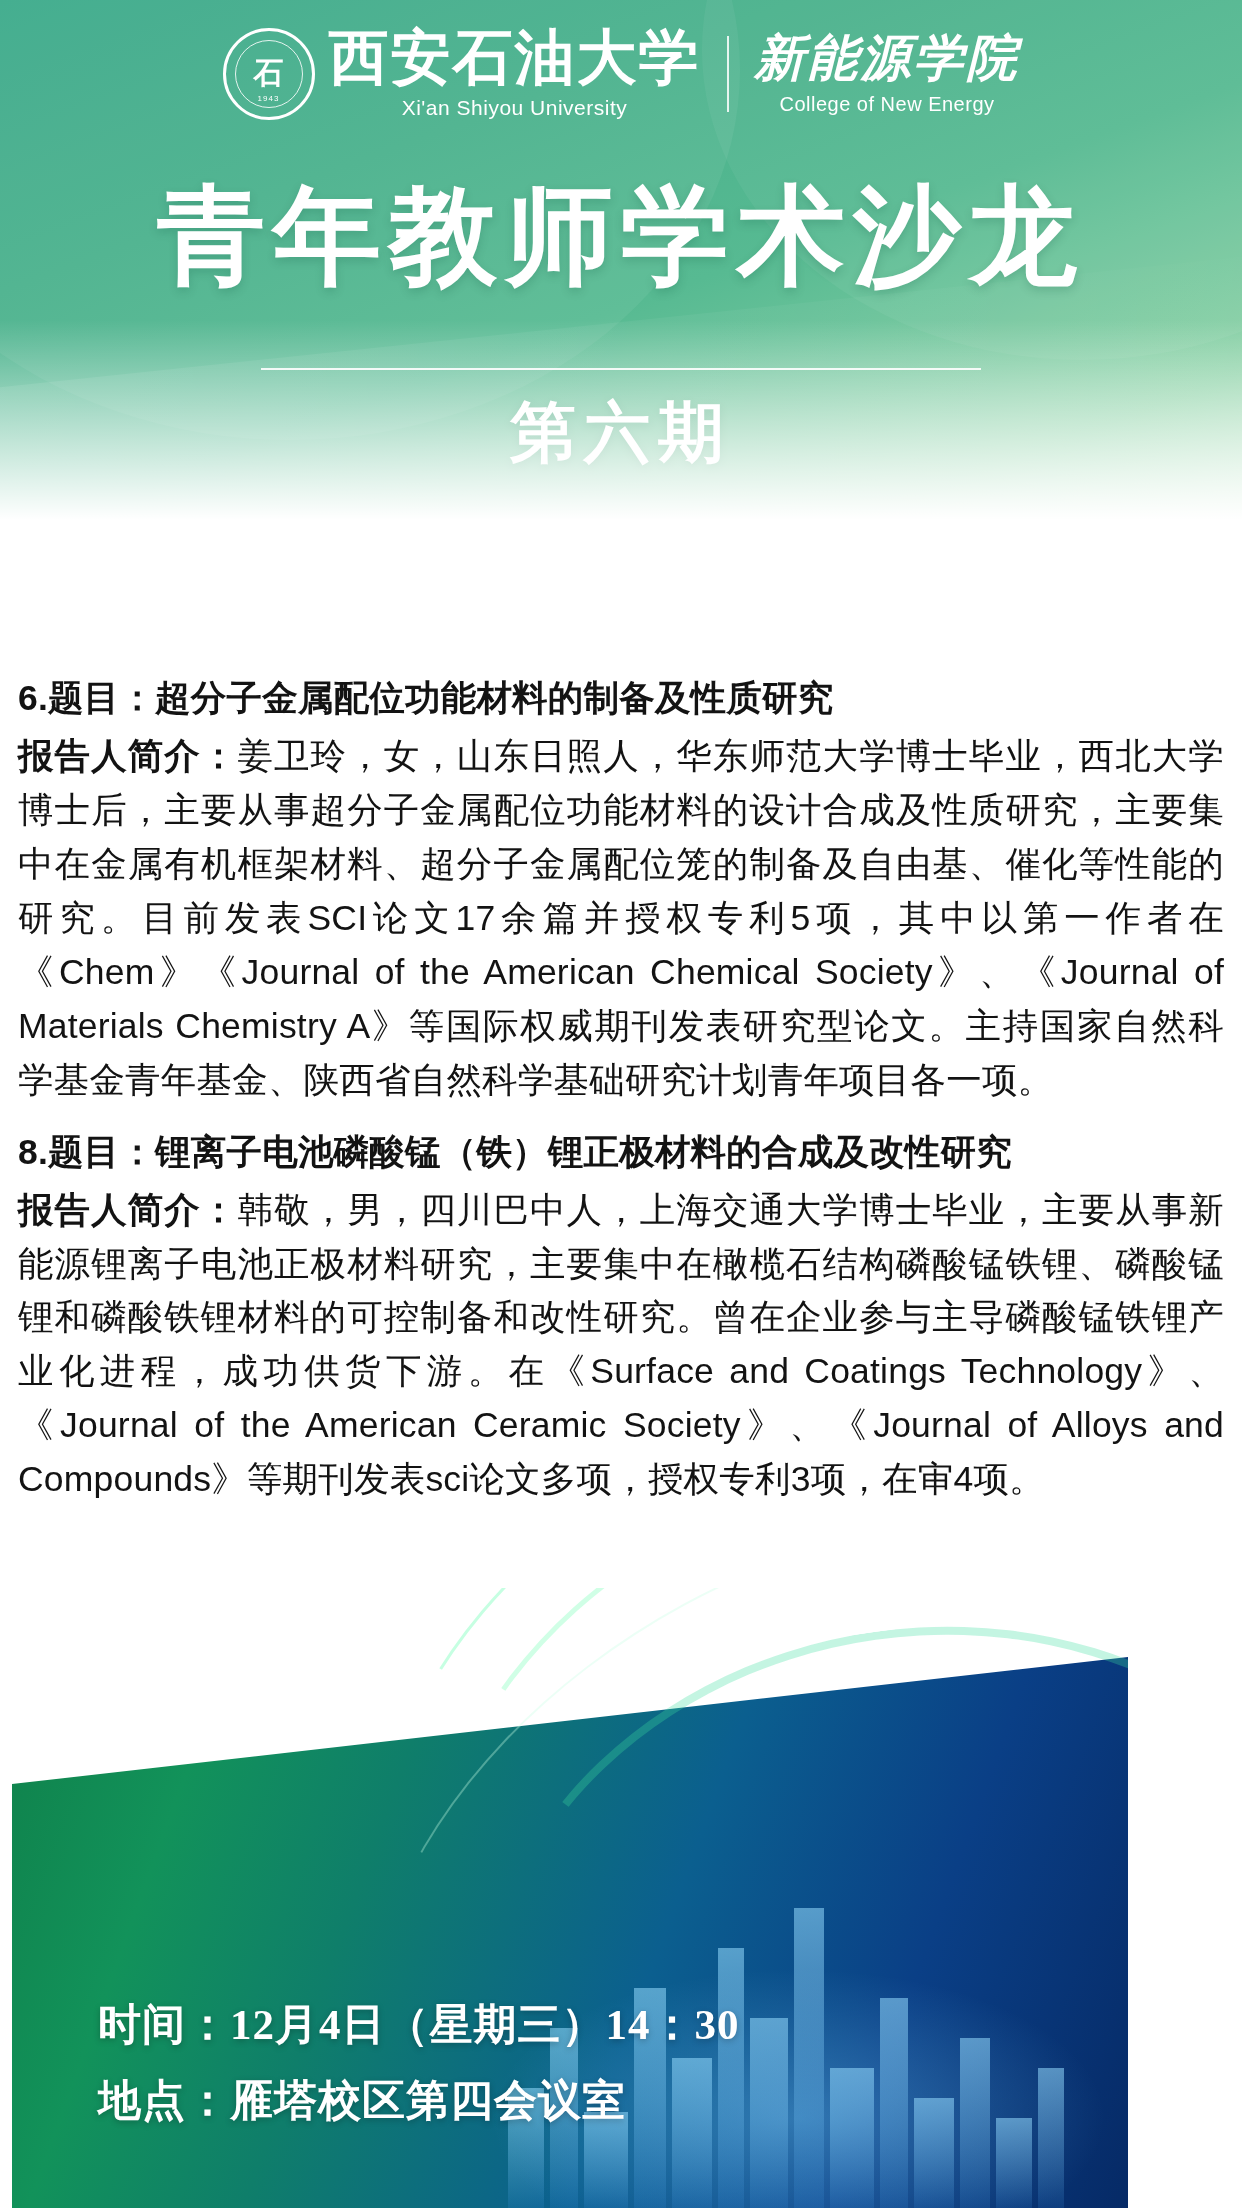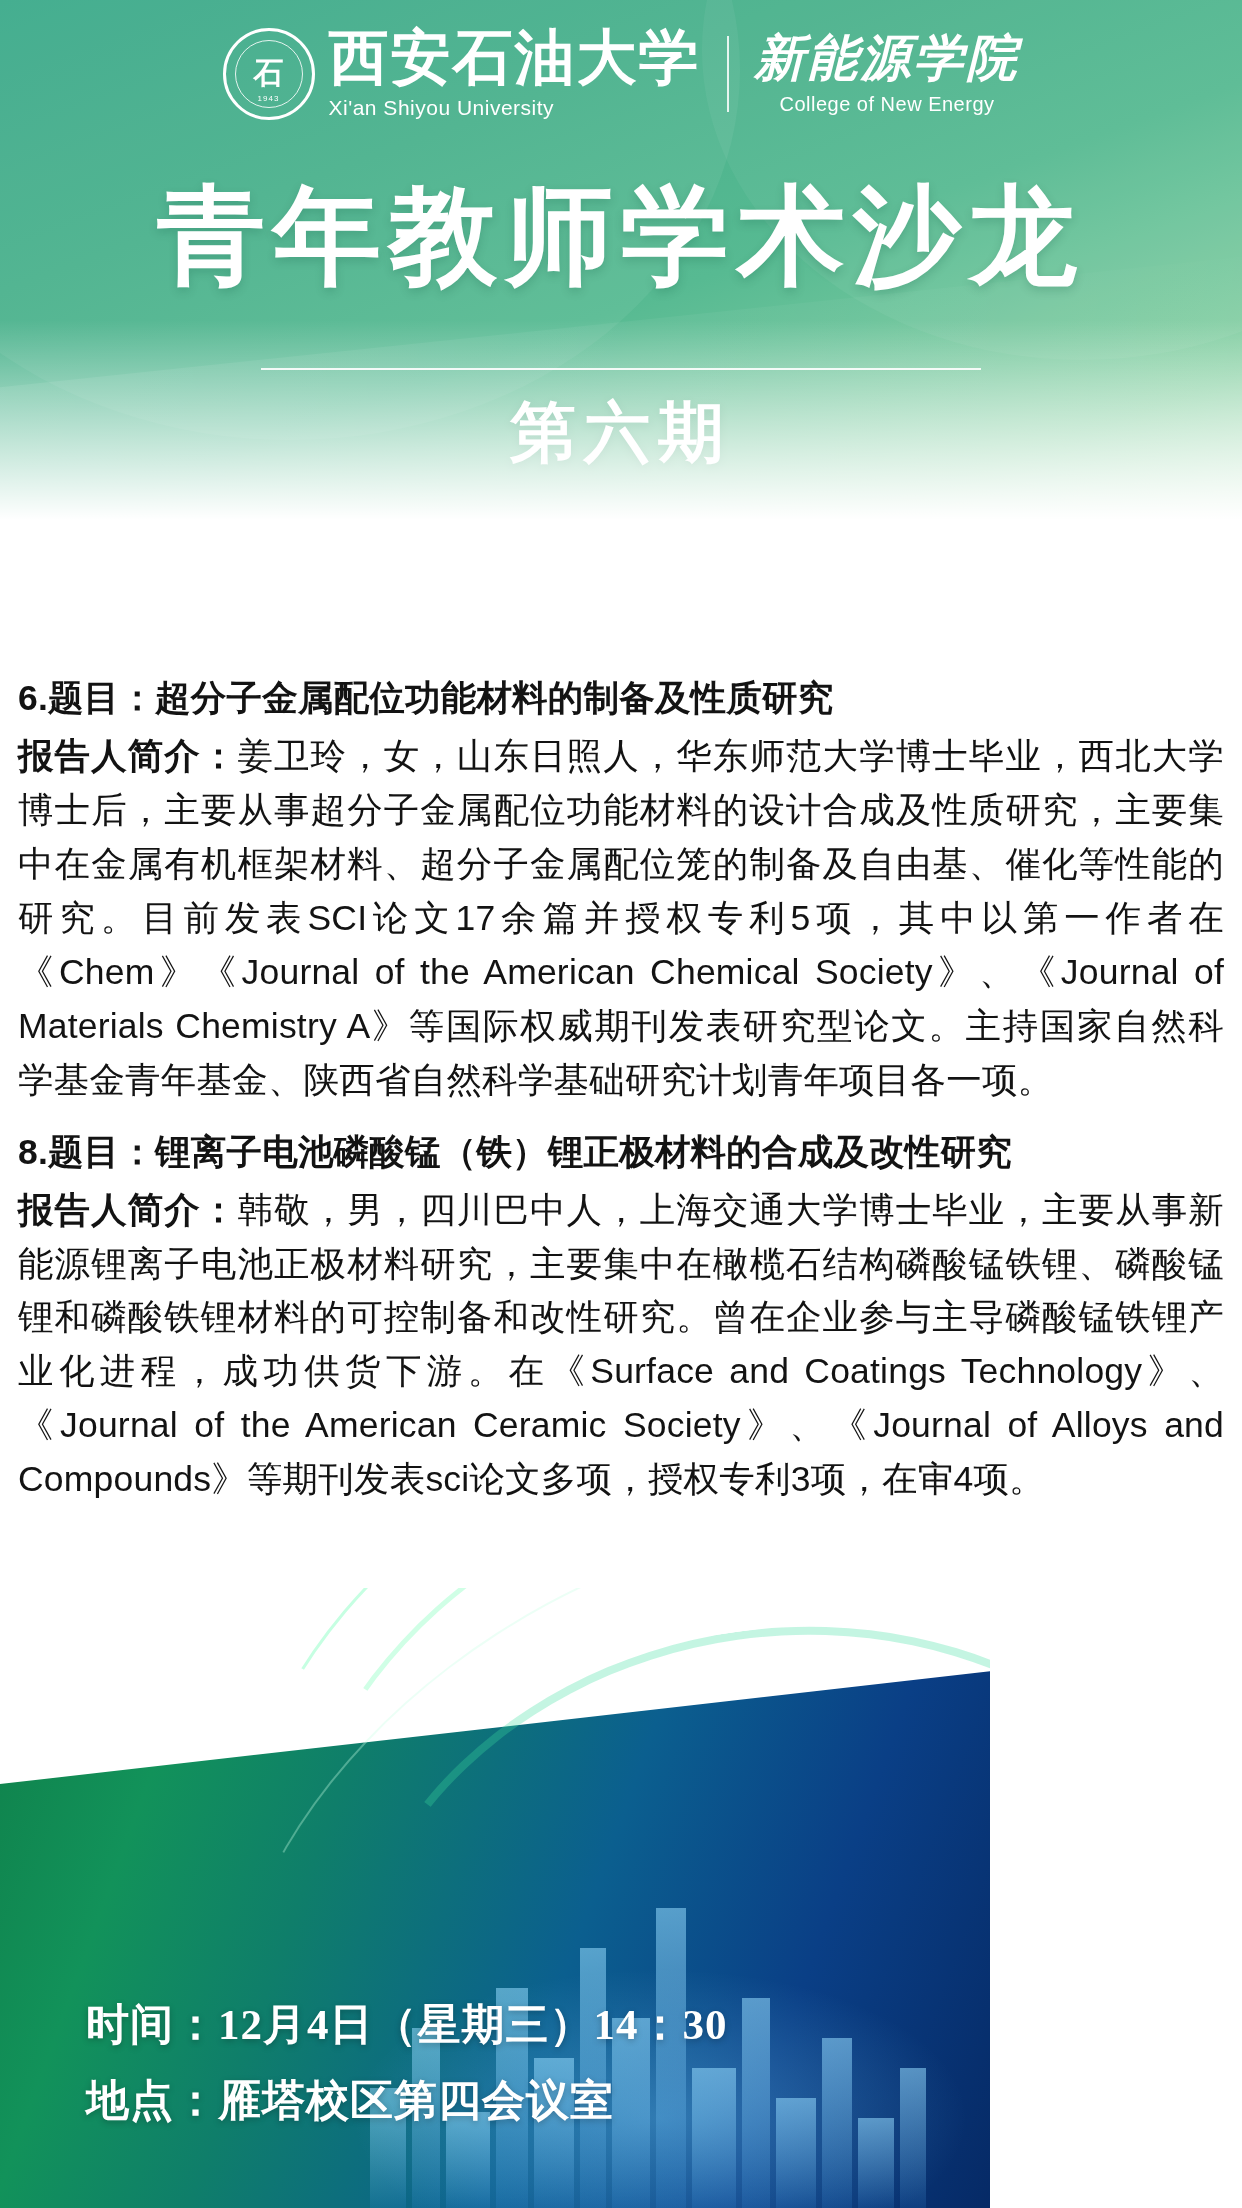--- a/index.html
+++ b/index.html
@@ -104,21 +104,21 @@
     font-weight: bold;
     font-family: "Liberation Serif", serif;
     letter-spacing: 2px;
     line-height: 1;
   }
   .logo-en {
     color: #ffffff;
     font-size: 21px;
     letter-spacing: 0.5px;
     margin-top: 8px;
-    text-align: left;
+    text-align: center;
   }
   .logo-divider {
     width: 2px;
     height: 76px;
     background: rgba(255,255,255,0.85);
     margin: 0 26px;
   }
   .logo-right-cn {
     color: #ffffff;
     font-size: 50px;
@@ -196,22 +196,22 @@
   }
   .sec-title-2 {
     font-weight: bold;
     margin-top: 18px;
     margin-bottom: 4px;
   }
 
   
   .footer {
     position: absolute;
-    left: 0; bottom: 0;
-    width: 990px;
+    left: 12px; bottom: 0;
+    width: 1116px;
     height: 620px;
     overflow: hidden;
     background: linear-gradient(110deg, #0f7f49 0%, #12925a 18%, #0f7e6a 34%, #0b5f8f 58%, #0a3f86 78%, #062a66 100%);
   }
   .footer-top-cut {
     position: absolute;
     left: -40px; top: -140px;
     width: 1400px; height: 260px;
     background: #ffffff;
     transform: rotate(-6.5deg);

